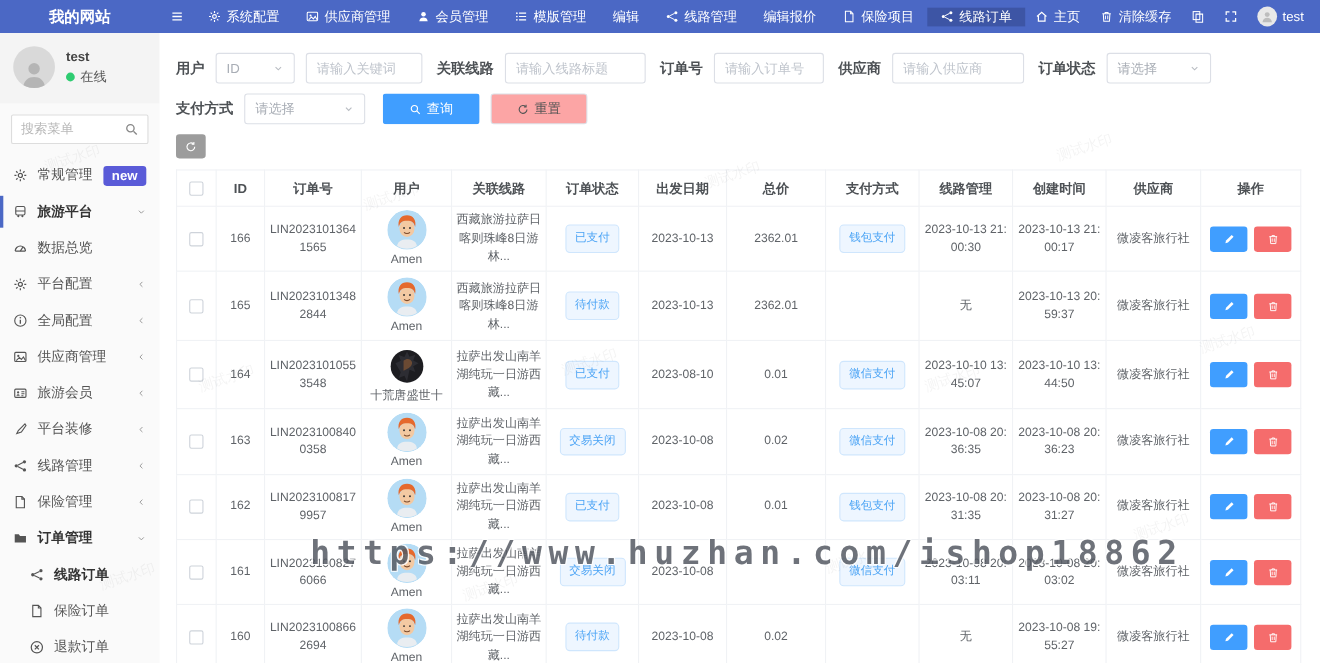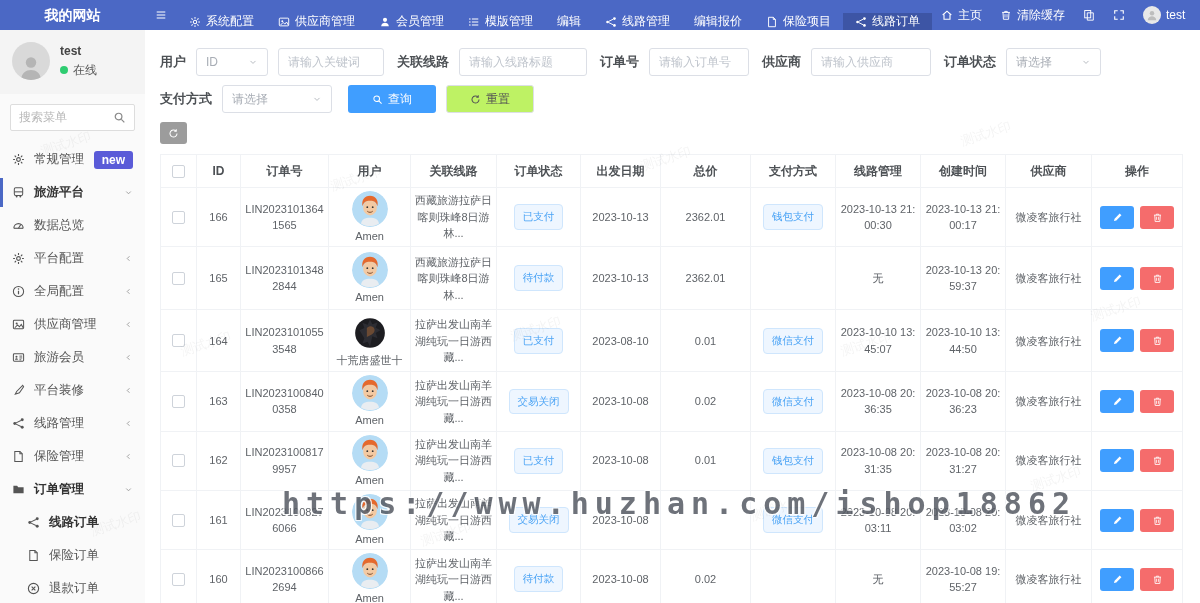--- a/index.html
+++ b/index.html
@@ -48,21 +48,21 @@
   .flabel { font-size:13px; font-weight:bold; color:#4d5155; white-space:nowrap; margin-left:3px; }
   .sel, .inp { height:28px; border:1px solid #dcdfe6; border-radius:3px; background:#fff; font-size:12px; }
   .sel { display:flex; align-items:center; justify-content:space-between; padding:0 9px; color:#a8adb5; cursor:pointer; }
   .sel .icon { color:#b8bcc2; }
   .sel .icon svg { width:10px; height:10px; }
   .inp { padding:0 9px; color:#555; outline:none; }
   .inp::placeholder { color:#bfc4cc; }
   .btn { height:28px; border-radius:3px; display:inline-flex; align-items:center; gap:5px; font-size:12px; padding:0 23px; cursor:pointer; border:1px solid transparent; }
   .btn .icon svg { width:11px; height:11px; }
   .btn-primary { background:#409eff; color:#fff; }
-  .btn-plain { background:#bef264; border-color:#dcdfe6; color:#555; }
+  .btn-plain { background:#fca5a5; border-color:#dcdfe6; color:#555; }
   .btn-gray { width:27px; height:22px; background:#9c9c9c; color:#fff; border:none; border-radius:3px; display:flex; align-items:center; justify-content:center; margin:4px 0 10px 3px; cursor:pointer; }
   .btn-gray .icon svg { width:11px; height:11px; }
 
   
   table { border-collapse:collapse; table-layout:fixed; width:1022px; margin-left:3px; }
   th, td { border:1px solid #f0f2f5; text-align:center; vertical-align:middle; font-size:11px; color:#5f6368; padding:3px 3px; word-break:break-all; line-height:1.5; }
   th { height:33px; font-size:12px; font-weight:bold; color:#4d5155; }
   .cb { width:13px; height:13px; border:1px solid #ced3da; border-radius:2px; background:#fff; margin:0 auto; cursor:pointer; }
   .user-cell { display:flex; flex-direction:column; align-items:center; gap:2px; }
   .avatar { width:36px; height:36px; border-radius:50%; overflow:hidden; }
@@ -84,21 +84,21 @@
 
 <div class="topbar">
   <div class="brand">我的网站</div>
   <div class="nav-item hamburger">
     <span class="icon">
         <svg viewBox="0 0 14 14">
           <path d="M2 3.5h10M2 7h10M2 10.5h10" stroke="currentColor" stroke-width="1.4" fill="none"></path>
         </svg>
       </span>
   </div>
-  <div id="topnav" style="display:flex;align-items:flex-end;">
+  <div id="topnav" style="display:flex;align-items:center;">
       <div class="nav-item">
         <span class="icon">
           <svg viewBox="0 0 14 14">
             <circle cx="7" cy="7" r="2" fill="none" stroke="currentColor" stroke-width="1.2"></circle>
             <path d="M7 1.2v2M7 10.8v2M1.2 7h2M10.8 7h2M2.9 2.9l1.4 1.4M9.7 9.7l1.4 1.4M11.1 2.9L9.7 4.3M4.3 9.7l-1.4 1.4" stroke="currentColor" stroke-width="1.2"></path>
           </svg>
         </span>
         <span>系统配置</span>
       </div>
       <div class="nav-item">

